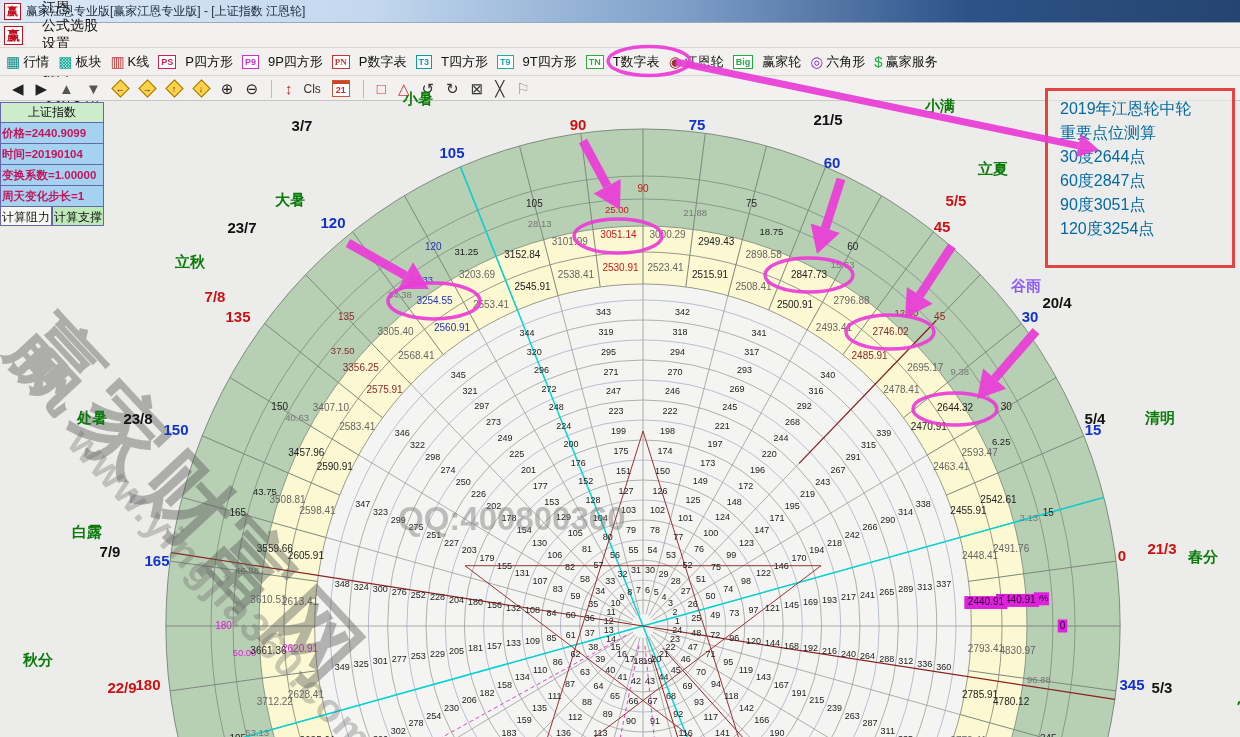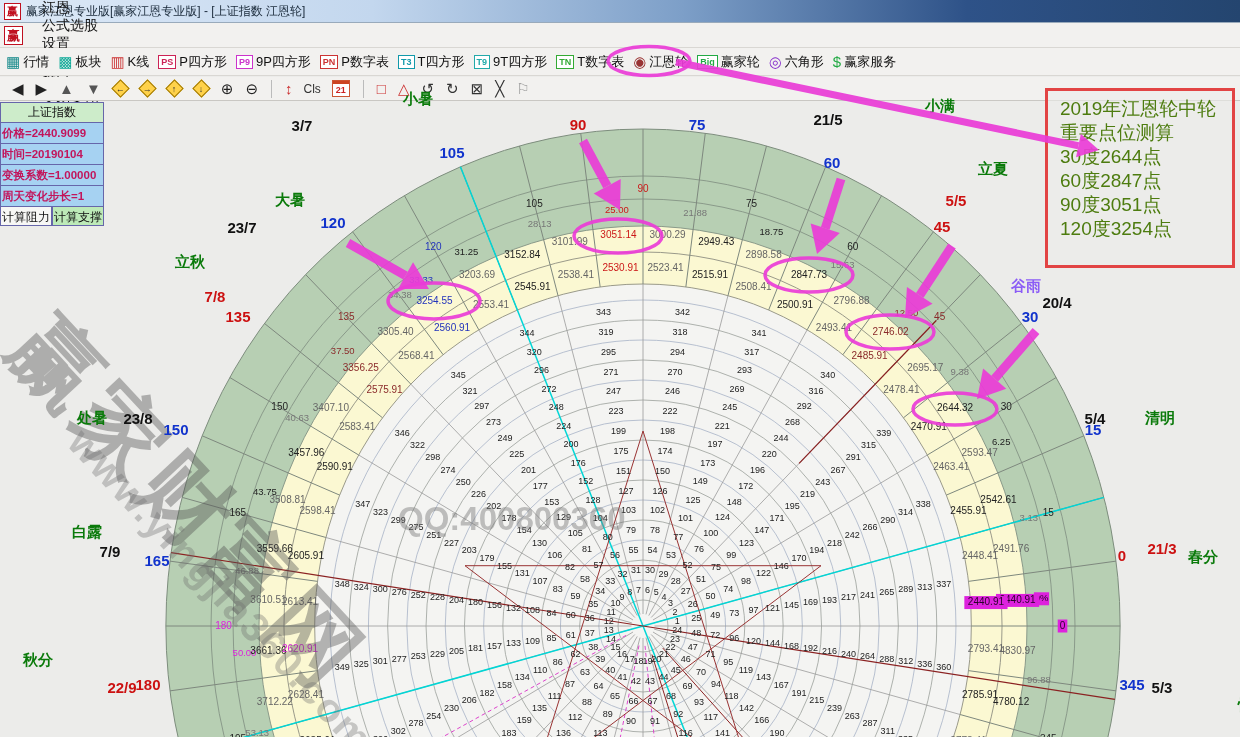--- a/index.html
+++ b/index.html
@@ -16,21 +16,21 @@
   .menubar{position:absolute;left:0;top:23px;width:1240px;height:24px;background:#f2f1ef;
     display:flex;align-items:center;border-bottom:1px solid #d9d7d3;}
   .menu-logo{display:inline-block;width:17px;height:17px;line-height:17px;margin:0 8px 0 4px;
     background:#fff;color:#c01020;font-weight:bold;font-size:13px;text-align:center;border:1px solid #c01020;}
   .mi{font-size:14px;color:#111;padding:0 11px;cursor:default;}
   
   .tb1{position:absolute;left:0;top:48px;width:1240px;height:28px;background:#f2f1ef;
     display:flex;align-items:center;border-bottom:1px solid #d9d7d3;padding-left:6px;box-sizing:border-box;}
   .tb1 .item{display:flex;align-items:center;margin-right:9px;font-size:13px;color:#111;}
   .tb1 .glyph{font-size:15px;margin-right:3px;}
-  .tb1 .badge{font-size:9px;font-weight:bold;border:1px solid;padding:0 2px;margin-right:3px;
+  .tb1 .badge{font-size:9px;font-weight:bold;border:1px solid;padding:0 2px;margin-right:9px;
     line-height:12px;height:12px;background:#fff;}
   
   .tb2{position:absolute;left:0;top:77px;width:1240px;height:24px;background:#f2f1ef;
     display:flex;align-items:center;border-bottom:1px solid #c9c7c3;padding-left:6px;box-sizing:border-box;}
   .tb2 .ic{font-size:15px;margin:0 6px;color:#222;}
   .tb2 .sep{width:1px;height:18px;background:#bbb;margin:0 7px;}
   .tb2 .diamond{width:11px;height:11px;background:#ffd24a;border:1px solid #a07800;transform:rotate(45deg);
     display:flex;align-items:center;justify-content:center;margin:0 7px;}
   .tb2 .diamond span{transform:rotate(-45deg);font-size:9px;font-weight:bold;color:#333;}
   .tb2 .cal{width:16px;height:15px;border:1px solid #cc5533;background:#fff;margin:0 6px;position:relative;}
@@ -43,21 +43,21 @@
     text-align:center;color:#111;}
   .panel .row{background:#a6d2f2;border:1px solid #66a;border-bottom:none;height:20px;line-height:20px;
     padding-left:1px;color:#c2155b;font-weight:bold;white-space:nowrap;overflow:hidden;font-size:11.5px;}
   .panel .btns{display:flex;}
   .panel .btn{width:52px;height:20px;line-height:20px;text-align:center;border:1px solid #66a;
     box-sizing:border-box;font-size:12px;color:#111;background:#f7f7f5;}
   .panel .btn.green{background:#bdeab8;}
   
   .redbox{position:absolute;left:1045px;top:88px;width:190px;height:180px;border:3px solid #e24444;
     background:rgba(236,236,234,0.6);box-sizing:border-box;padding:6px 0 0 12px;}
-  .redbox .line{font-size:19px;color:#4d7c0f;line-height:24px;white-space:nowrap;}
+  .redbox .line{font-size:16px;color:#0369a1;line-height:24px;white-space:nowrap;}
   
   .wm1{position:absolute;left:70px;top:290px;font-size:88px;font-weight:bold;color:rgba(80,80,80,0.40);
     transform:rotate(47deg);transform-origin:0 0;letter-spacing:6px;pointer-events:none;}
   .wm2{position:absolute;left:92px;top:420px;font-size:40px;font-weight:bold;color:rgba(110,110,110,0.35);
     transform:rotate(47deg);transform-origin:0 0;letter-spacing:2px;pointer-events:none;}
   .wm3{position:absolute;left:398px;top:500px;font-size:33px;font-weight:bold;color:rgba(120,120,120,0.45);
     pointer-events:none;}
   
   .olabel{position:absolute;transform:translate(-50%,-50%);font-size:15px;font-weight:bold;white-space:nowrap;}
   svg{position:absolute;left:0;top:0;}
@@ -102,21 +102,21 @@
       </div>
       <div class="item">
         <span class="badge" style="color: rgb(204, 34, 85); border-color: rgb(204, 34, 85);">PS</span>
         <span>P四方形</span>
       </div>
       <div class="item">
         <span class="badge" style="color: rgb(204, 51, 204); border-color: rgb(204, 51, 204);">P9</span>
         <span>9P四方形</span>
       </div>
       <div class="item">
-        <span class="badge" style="color: rgb(204, 51, 51); border-color: rgb(204, 51, 51);">PN</span>
+        <span class="badge" style="color: rgb(204, 51, 51); border-color: rgb(204, 51, 51); font-family: Liberation Serif, serif;">PN</span>
         <span>P数字表</span>
       </div>
       <div class="item">
         <span class="badge" style="color: rgb(17, 153, 170); border-color: rgb(17, 153, 170);">T3</span>
         <span>T四方形</span>
       </div>
       <div class="item">
         <span class="badge" style="color: rgb(34, 170, 170); border-color: rgb(34, 170, 170);">T9</span>
         <span>9T四方形</span>
       </div>

